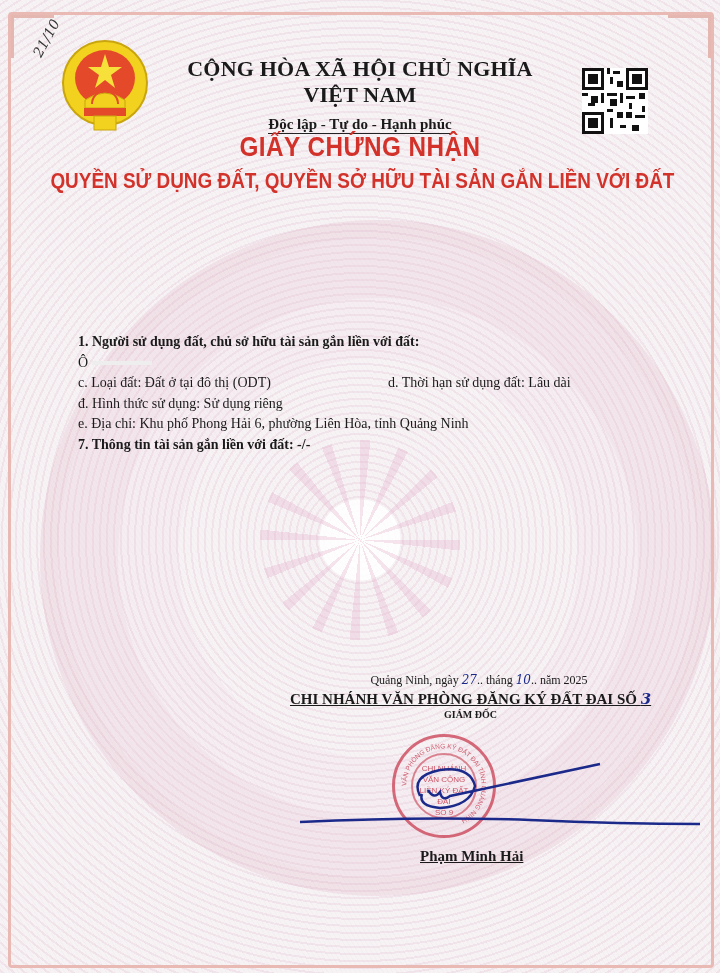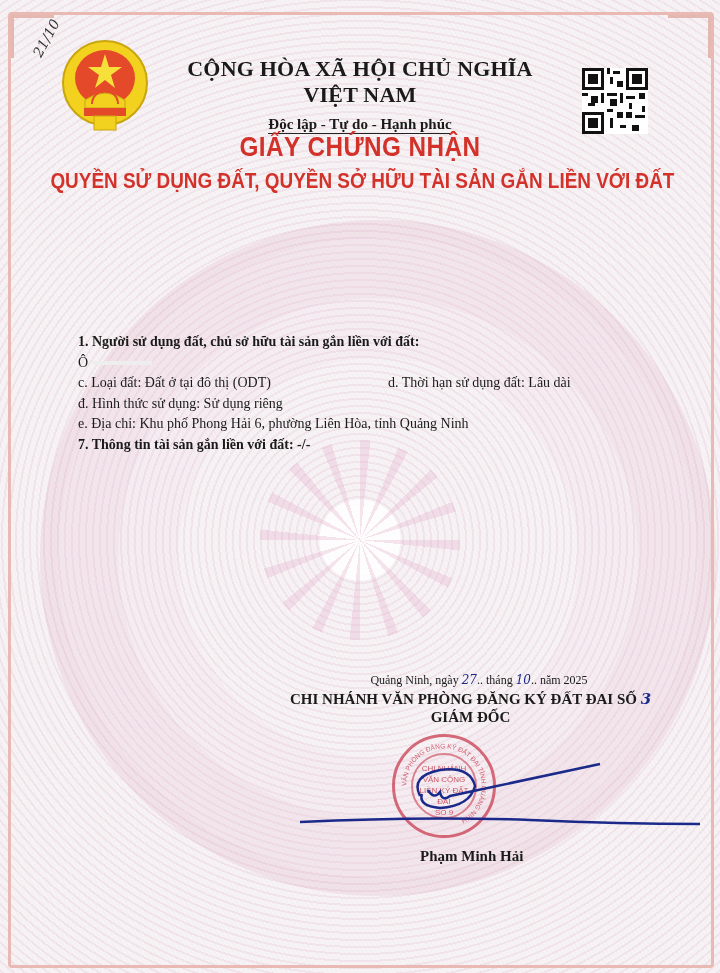--- a/index.html
+++ b/index.html
@@ -53,38 +53,38 @@
   .title.t2 { top:168px; font-size:22px; transform:scaleX(0.86); white-space:nowrap; }
   .content { position:absolute; left:78px; top:332px; width:600px; font-size:14px; line-height:20.6px; }
   .row { position:relative; height:20.6px; white-space:nowrap; }
   .bold { font-weight:bold; }
   .col-b { position:absolute; left:306px; top:0; }
   .col-d { position:absolute; left:310px; top:0; }
   .redact { display:inline-block; width:60px; height:4px; background:#eee; vertical-align:middle; }
   .sign-block { position:absolute; left:290px; top:673px; width:420px; text-align:center; }
   .sign-block .date { font-size:12px; padding-right:42px; }
   .hand { font-family:"DejaVu Serif", serif; font-style:italic; color:#1b2a8a; }
-  .sign-block .office { font-size:15px; font-weight:bold; margin-top:2px; text-align:left; }
-  .sign-block .role { font-size:15px; font-weight:bold; margin-top:1px; padding-right:59px; }
+  .sign-block .office { font-size:15px; font-weight:bold; margin-top:2px; text-align:left;text-decoration:underline; }
+  .sign-block .role { font-size:10px; font-weight:bold; margin-top:1px; padding-right:59px; }
   .stamp {
     position:absolute; left:392px; top:734px; width:104px; height:104px; border-radius:50%;
     border:3px solid rgba(200,60,80,0.75); box-sizing:border-box;
   }
   .stamp-inner {
     position:absolute; left:16px; top:16px; width:66px; height:66px; border-radius:50%;
     border:2px solid rgba(200,60,80,0.6); text-align:center;
     font-family:"Liberation Sans", sans-serif; font-size:8px; color:rgba(200,60,80,0.85); line-height:11px;
     padding-top:8px; box-sizing:border-box;
   }
   .stamp-ring {
     position:absolute; left:0; top:0; width:100%; height:100%; font-size:7px; color:rgba(200,60,80,0.8);
     font-family:"Liberation Sans", sans-serif;
   }
   .signature { position:absolute; left:300px; top:756px; width:400px; height:80px; }
-  .signer { position:absolute; left:420px; top:848px; font-size:15px; font-weight:bold; }
+  .signer { position:absolute; left:420px; top:848px; font-size:15px; font-weight:bold;text-decoration:underline; }
 </style>
 </head>
 <body>
 
 <div class="paper">
   <div class="drum"></div>
   <div class="star"></div>
   <div class="border-frame">
     <div class="corner tl"></div>
     <div class="corner tr"></div>

